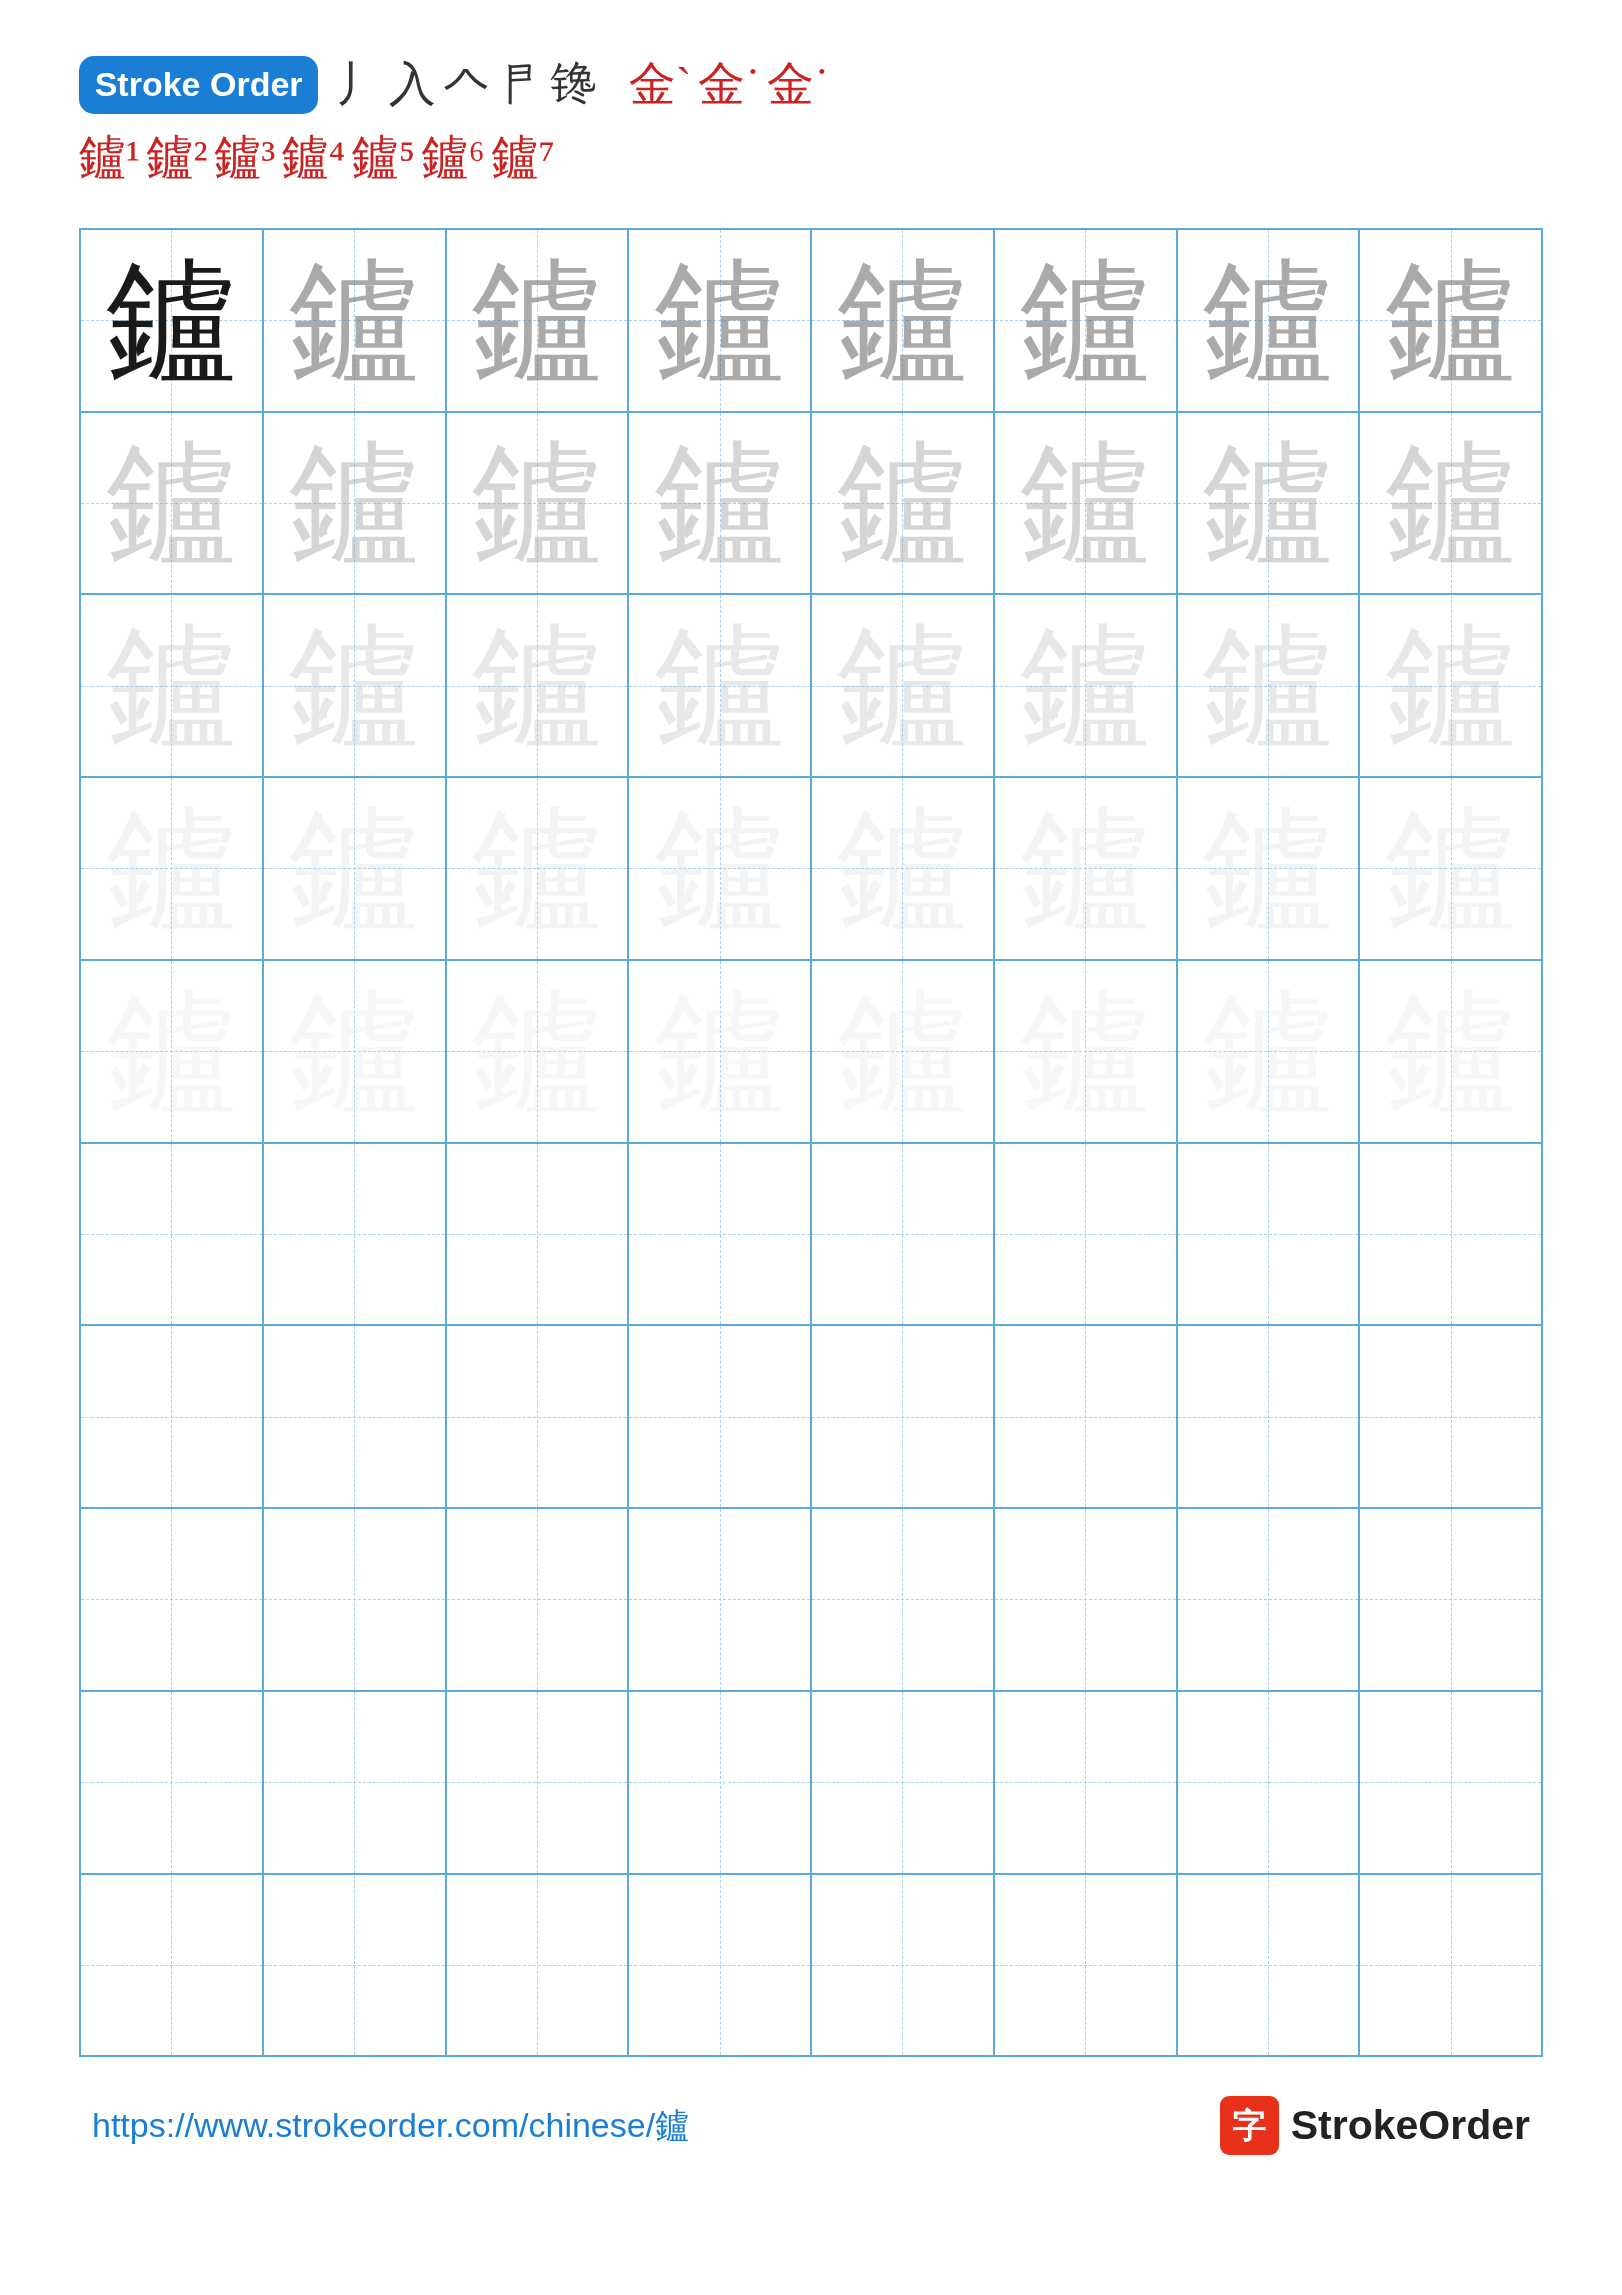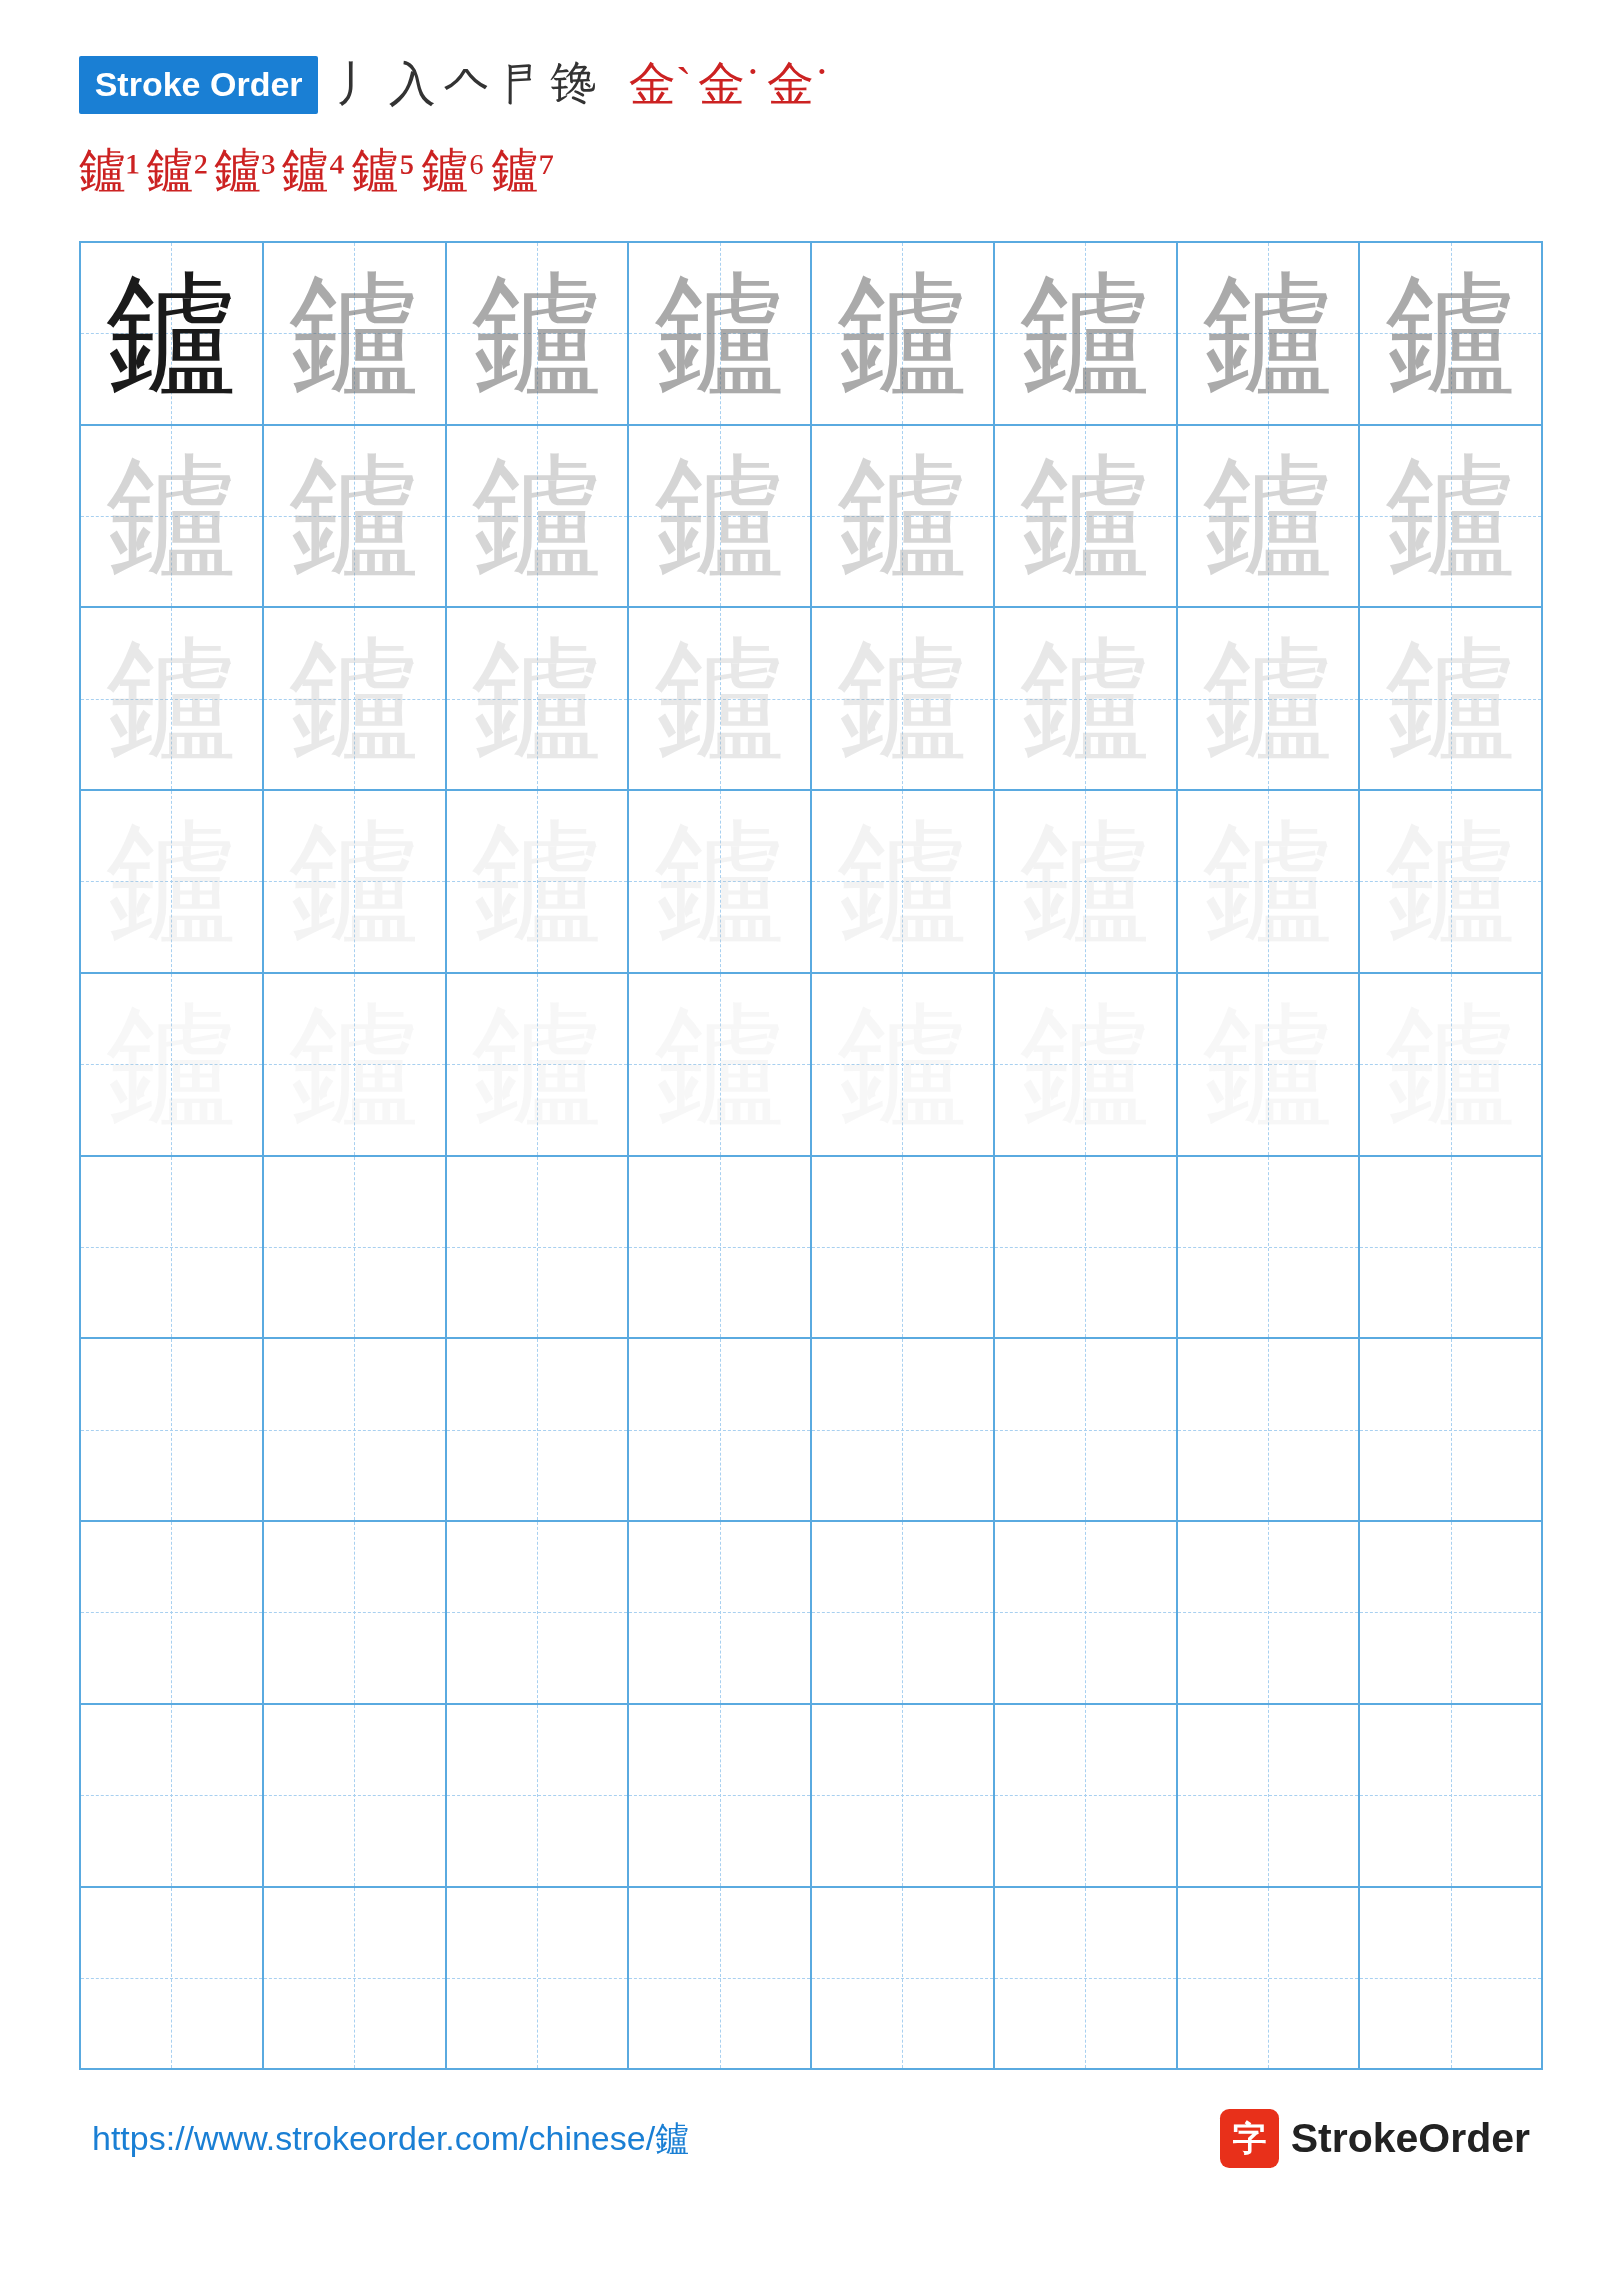--- a/index.html
+++ b/index.html
@@ -49,21 +49,21 @@
       color: #333;
       line-height: 1.4;
     }
 
     .stroke-order-label {
       background: #1a7fd4;
       color: white;
       font-family: Arial, sans-serif;
       font-size: 34px;
       padding: 5.2px 15.7px;
-      border-radius: 2px;
+      border-radius: 15px;
       font-weight: bold;
       margin-right: 10.5px;
     }
 
     .stroke-char {
       color: #333;
       font-size: 47px;
     }
 
     .stroke-char-red {
@@ -71,21 +71,21 @@
       font-size: 47px;
     }
 
     .stroke-row2 {
       display: flex;
       flex-wrap: wrap;
       align-items: center;
       gap: 6.5px;
       font-size: 47px;
       color: #333;
-      margin-top: 21px;
+      margin-top: 8px;
     }
 
     
     .grid-container {
       width: 100%;
       border: 1.6px solid #5aaae0;
       border-collapse: collapse;
     }
 
     .grid-row {

